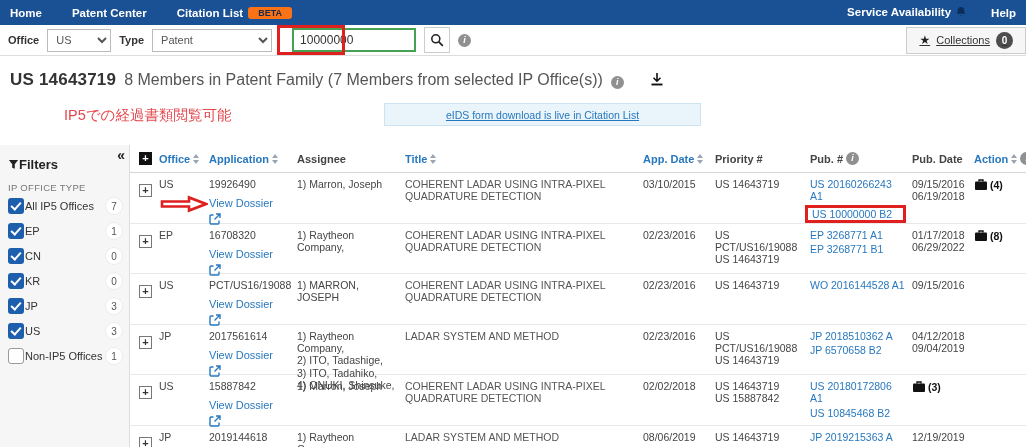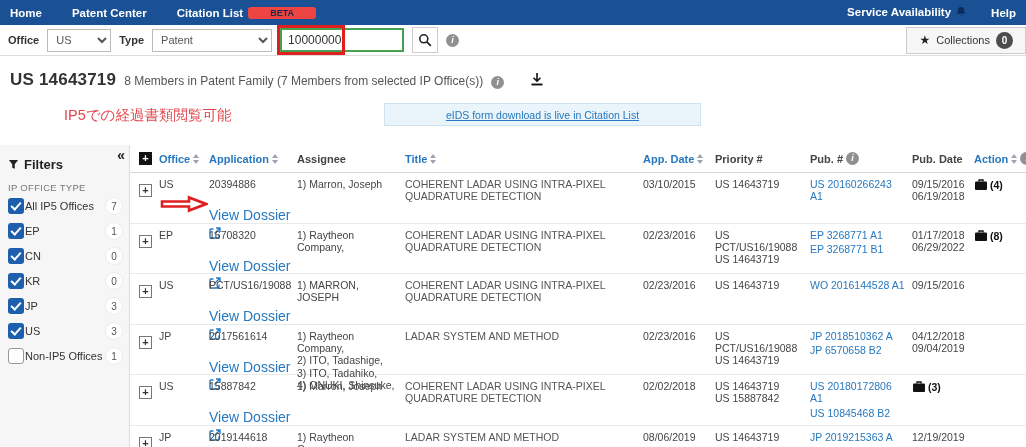--- a/index.html
+++ b/index.html
@@ -4,72 +4,72 @@
 <style>
   * { margin:0; padding:0; box-sizing:border-box; }
   html,body { width:1026px; height:447px; overflow:hidden; background:#fff;
     font-family:"Liberation Sans", sans-serif; font-size:11px; color:#444; }
 
   
   .nav { height:25px; background:#1a5094; display:flex; align-items:center;
     padding:0 10px; gap:30px; }
   .nav a { color:#fff; font-weight:bold; font-size:11.5px; text-decoration:none; white-space:nowrap; }
   .nav-right { margin-left:auto; display:flex; align-items:center; gap:24px; }
-  .beta { background:#ef4444; color:#1d2b4a; font-size:9px; font-weight:bold;
-    border-radius:3px; padding:1px 22px; margin-left:5px; vertical-align:1px; }
+  .beta { background:#f97316; color:#1d2b4a; font-size:9px; font-weight:bold;
+    border-radius:3px; padding:1px 10px; margin-left:5px; vertical-align:1px; }
   .bell { display:inline-block; vertical-align:-2px; margin-left:4px; }
 
   
   .toolbar { height:31px; border-bottom:1px solid #ddd; display:flex; align-items:center;
     padding:0 0 0 8px; gap:8px; background:#fff; }
   .toolbar label { font-weight:bold; color:#333; }
   .toolbar select { height:23px; border:1px solid #bbb; background:#fff; color:#555;
     font-size:11px; padding:0 4px; }
   .sel-office { width:64px; } .sel-type { width:120px; }
-  .search-wrap { position:relative; }
+  .search-wrap { position:relative;padding-left:12px; }
   .search-wrap input { width:124px; height:24px; border:2px solid #47a152; padding:0 6px;
     font-size:12px; color:#333; outline:none; }
   .red-note-box { position:absolute; left:-3px; top:-3px; width:68px; height:30px;
     border:3px solid #e01f1f; pointer-events:none; }
   .icon-btn { width:26px; height:26px; border:1px solid #ccc; background:#fff;
     display:flex; align-items:center; justify-content:center; cursor:pointer; }
   .info { display:inline-block; width:13px; height:13px; border-radius:50%;
     background:#909090; color:#fff; font-size:9px; line-height:13px; text-align:center;
     font-weight:bold; font-style:italic; flex:none; }
   .info::after { content:"i"; }
   .toolbar-right { margin-left:auto; display:flex; gap:0; }
   .tool-btn { height:27px; display:flex; align-items:center; gap:6px; padding:9px 12px;
     background:#f6f6f6; border:1px solid #ccc; font-size:11px; color:#333; cursor:pointer;
-    white-space:nowrap; }
+    white-space:nowrap;text-decoration:underline; }
   .star::after { content:"★"; font-size:12px; color:#222; }
   .count-badge { background:#4d4d4d; color:#fff; border-radius:50%; width:17px; height:17px;
     line-height:17px; text-align:center; font-size:10px; font-weight:bold; }
   .btn-history { width:110px; }
 
   
   .page-head { position:relative; height:89px; }
   .title-row { display:flex; align-items:baseline; gap:8px; padding:14px 0 0 10px; }
   .title-row h1 { font-size:17px; color:#333; letter-spacing:.2px; }
-  .subtitle { font-size:12px; color:#555; }
+  .subtitle { font-size:16px; color:#555; }
   .dl-icon { margin-left:18px; align-self:center; cursor:pointer; }
   .jp-note { position:absolute; left:64px; top:50px; color:#e2484e; font-size:14.5px;
     font-family:"Liberation Sans", sans-serif; }
   .banner { position:absolute; left:384px; top:47px; width:317px; height:23px;
     background:#eaf4fb; border:1px solid #cfe2f1; display:flex; align-items:center;
     justify-content:center; }
   .banner a { color:#2778be; font-size:10.5px; text-decoration:underline; }
 
   
   .main { display:flex; height:302px; }
   .sidebar { width:130px; background:#f6f6f6; border-right:1px solid #ddd; padding:6px 6px 0 8px;
     position:relative; flex:none; }
   .collapse { position:absolute; right:4px; top:2px; font-size:14px; font-weight:bold;
     color:#222; cursor:pointer; }
   .collapse::after { content:"«"; }
-  .filters-title { display:flex; align-items:center; gap:5px; font-size:13px; font-weight:bold;
+  .filters-title { display:flex; align-items:center; font-size:13px; font-weight:bold;
     color:#222; margin-top:6px; }
   .office-type { font-size:9.5px; color:#777; margin:10px 0 0; letter-spacing:.3px; }
   .f-item { display:flex; align-items:center; gap:1px; height:25px; }
   .cb { width:16px; height:16px; border-radius:3px; background:#1e5fad; position:relative;
     cursor:pointer; flex:none; }
   .cb::after { content:""; position:absolute; left:3px; top:4px; width:8px; height:4px;
     border-left:2px solid #fff; border-bottom:2px solid #fff; transform:rotate(-48deg); }
   .cb.un { background:#fff; border:1px solid #999; } .cb.un::after { display:none; }
   .f-label { font-size:11px; color:#333; white-space:nowrap; }
   .f-count { margin-left:auto; width:18px; height:18px; border-radius:50%; background:#fff;
@@ -89,21 +89,21 @@
   .expall { width:13px; height:13px; background:#111; color:#fff; font-size:11px; line-height:12px;
     text-align:center; font-weight:bold; margin-left:6px; cursor:pointer; }
   .expall::after { content:"+"; }
   .trow { height:50.5px; border-bottom:1px solid #e9e9e9; position:relative; overflow:visible; }
   .cell { padding:5px 3px 0; font-size:10.5px; color:#444; line-height:1.18; }
   .expbox { width:13px; height:13px; border:1px solid #777; color:#333; font-size:11px;
     line-height:11px; text-align:center; font-weight:bold; display:block; margin:6px 0 0 6px;
     cursor:pointer; background:#fff; }
   .expbox::after { content:"+"; }
   .link { color:#2778be; text-decoration:none; cursor:pointer; display:inline-block; }
-  .vd { margin-top:17px; font-size:14px; }
+  .vd { margin-top:7px; font-size:11px; }
   .extlink { display:block; margin-top:3px; cursor:pointer; }
   .c-title { color:#555; }
   .c-pub .link { display:block; margin-bottom:2px; }
   .redbox { border:3px solid #e01f1f; padding:0 4px; margin-left:-5px; }
   .c-act { display:flex; align-items:flex-start; gap:2px; padding-top:6px; }
   .c-act b { font-size:10.5px; color:#111; }
   .arrow-ann { position:absolute; left:30px; top:22px; pointer-events:none; }
 </style>
 </head>
 <body>
@@ -273,37 +273,38 @@
           <span class="info"></span>
         </div>
     </div>
 
     <div class="trow">
       <div class="cell">
           <span class="expbox"></span>
         </div>
       <div class="cell">US</div>
       <div class="cell">
-        <div>20394886</div>
+        <div>19926490</div>
         <a class="link vd">View Dossier</a>
         <span class="extlink"><svg width="12" height="12" viewBox="0 0 12 12">
               <path d="M4.5 2H2a1 1 0 0 0-1 1v7a1 1 0 0 0 1 1h7a1 1 0 0 0 1-1V7.5" fill="none" stroke="#2778be" stroke-width="1.4"></path>
               <path d="M7 1h4v4M11 1L5.5 6.5" fill="none" stroke="#2778be" stroke-width="1.4"></path>
             </svg></span>
       </div>
       <div class="cell">
           <div>1) Marron, Joseph</div>
         </div>
       <div class="cell c-title">COHERENT LADAR USING INTRA-PIXEL QUADRATURE DETECTION</div>
       <div class="cell">03/10/2015</div>
       <div class="cell">
           <div>US 14643719</div>
         </div>
       <div class="cell c-pub">
         <a class="link">US 20160266243 A1</a>
+        <a class="link redbox">US 10000000 B2</a>
       </div>
       <div class="cell">
           <div>09/15/2016</div>
           <div>06/19/2018</div>
         </div>
       <div class="cell c-act">
         <span><svg width="14" height="12" viewBox="0 0 14 12">
               <path d="M5 2.5V1h4v1.5" fill="none" stroke="#111" stroke-width="1.4"></path>
               <rect x="1" y="2.5" width="12" height="8.5" rx="1" fill="#111"></rect>
             </svg></span>

